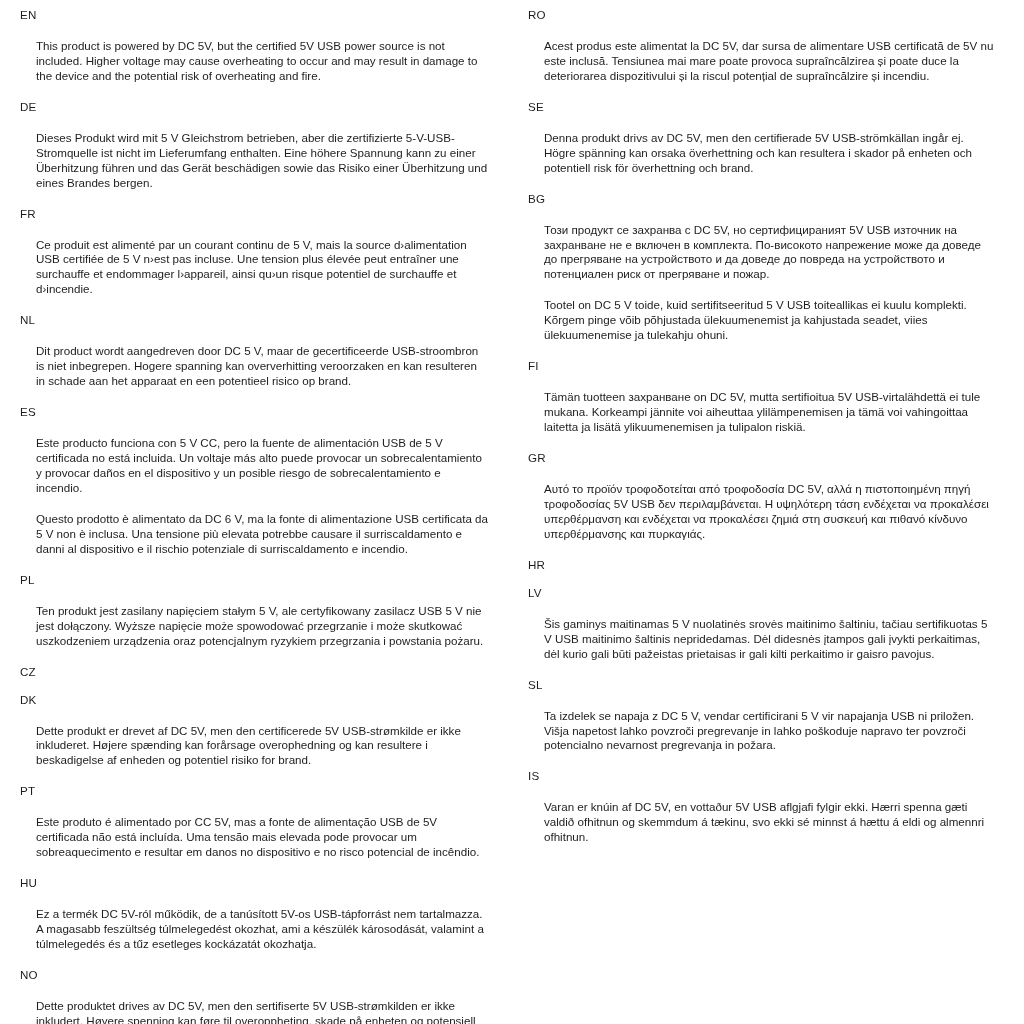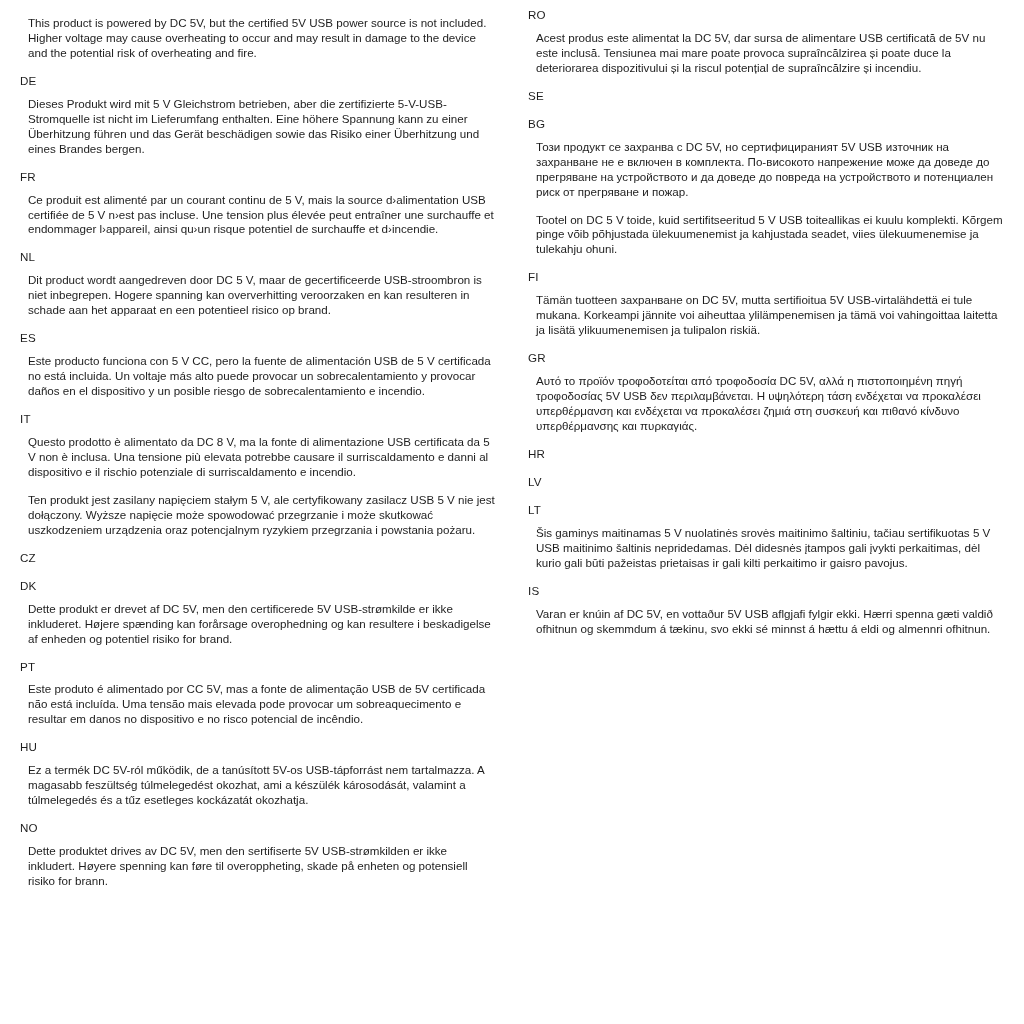--- a/index.html
+++ b/index.html
@@ -32,55 +32,56 @@
     margin: 0 0 13px 0;
   }
   .code {
     font-size: 11.6px;
     font-weight: 400;
     margin: 0;
     padding: 0;
     letter-spacing: 0.2px;
   }
   .text {
-    margin: 8px;
+    margin: 16px;
     padding: 0;
     text-align: left;
   }
 </style>
 </head>
 <body>
 
 <div class="page">
 
   <div class="col">
     <section class="lang">
+      <h2 class="code">EN</h2>
       <p class="text">This product is powered by DC 5V, but the certified 5V USB power source is not included. Higher voltage may cause overheating to occur and may result in damage to the device and the potential risk of overheating and fire.</p>
     </section>
     <section class="lang">
       <h2 class="code">DE</h2>
       <p class="text">Dieses Produkt wird mit 5 V Gleichstrom betrieben, aber die zertifizierte 5-V-USB-Stromquelle ist nicht im Lieferumfang enthalten. Eine höhere Spannung kann zu einer Überhitzung führen und das Gerät beschädigen sowie das Risiko einer Überhitzung und eines Brandes bergen.</p>
     </section>
     <section class="lang">
       <h2 class="code">FR</h2>
       <p class="text">Ce produit est alimenté par un courant continu de 5 V, mais la source d›alimentation USB certifiée de 5 V n›est pas incluse. Une tension plus élevée peut entraîner une surchauffe et endommager l›appareil, ainsi qu›un risque potentiel de surchauffe et d›incendie.</p>
     </section>
     <section class="lang">
       <h2 class="code">NL</h2>
       <p class="text">Dit product wordt aangedreven door DC 5 V, maar de gecertificeerde USB-stroombron is niet inbegrepen. Hogere spanning kan oververhitting veroorzaken en kan resulteren in schade aan het apparaat en een potentieel risico op brand.</p>
     </section>
     <section class="lang">
       <h2 class="code">ES</h2>
       <p class="text">Este producto funciona con 5 V CC, pero la fuente de alimentación USB de 5 V certificada no está incluida. Un voltaje más alto puede provocar un sobrecalentamiento y provocar daños en el dispositivo y un posible riesgo de sobrecalentamiento e incendio.</p>
     </section>
     <section class="lang">
-      <h2 class="code">IT</h2>
-      <p class="text">Questo prodotto è alimentato da DC 8 V, ma la fonte di alimentazione USB certificata da 5 V non è inclusa. Una tensione più elevata potrebbe causare il surriscaldamento e danni al dispositivo e il rischio potenziale di surriscaldamento e incendio.</p>
+      <p class="text">Questo prodotto è alimentato da DC 6 V, ma la fonte di alimentazione USB certificata da 5 V non è inclusa. Una tensione più elevata potrebbe causare il surriscaldamento e danni al dispositivo e il rischio potenziale di surriscaldamento e incendio.</p>
     </section>
     <section class="lang">
+      <h2 class="code">PL</h2>
       <p class="text">Ten produkt jest zasilany napięciem stałym 5 V, ale certyfikowany zasilacz USB 5 V nie jest dołączony. Wyższe napięcie może spowodować przegrzanie i może skutkować uszkodzeniem urządzenia oraz potencjalnym ryzykiem przegrzania i powstania pożaru.</p>
     </section>
     <section class="lang">
       <h2 class="code">CZ</h2>
     </section>
     <section class="lang">
       <h2 class="code">DK</h2>
       <p class="text">Dette produkt er drevet af DC 5V, men den certificerede 5V USB-strømkilde er ikke inkluderet. Højere spænding kan forårsage overophedning og kan resultere i beskadigelse af enheden og potentiel risiko for brand.</p>
     </section>
     <section class="lang">
@@ -97,20 +98,21 @@
     </section>
   </div>
 
   <div class="col">
     <section class="lang">
       <h2 class="code">RO</h2>
       <p class="text">Acest produs este alimentat la DC 5V, dar sursa de alimentare USB certificată de 5V nu este inclusă. Tensiunea mai mare poate provoca supraîncălzirea și poate duce la deteriorarea dispozitivului și la riscul potențial de supraîncălzire și incendiu.</p>
     </section>
     <section class="lang">
       <h2 class="code">SE</h2>
+      <p class="text">Denna produkt drivs av DC 5V, men den certifierade 5V USB-strömkällan ingår ej. Högre spänning kan orsaka överhettning och kan resultera i skador på enheten och potentiell risk för överhettning och brand.</p>
     </section>
     <section class="lang">
       <h2 class="code">BG</h2>
       <p class="text">Този продукт се захранва с DC 5V, но сертифицираният 5V USB източник на захранване не е включен в комплекта. По-високото напрежение може да доведе до прегряване на устройството и да доведе до повреда на устройството и потенциален риск от прегряване и пожар.</p>
     </section>
     <section class="lang">
       <p class="text">Tootel on DC 5 V toide, kuid sertifitseeritud 5 V USB toiteallikas ei kuulu komplekti. Kõrgem pinge võib põhjustada ülekuumenemist ja kahjustada seadet, viies ülekuumenemise ja tulekahju ohuni.</p>
     </section>
     <section class="lang">
       <h2 class="code">FI</h2>
@@ -120,24 +122,27 @@
       <h2 class="code">GR</h2>
       <p class="text">Αυτό το προϊόν τροφοδοτείται από τροφοδοσία DC 5V, αλλά η πιστοποιημένη πηγή τροφοδοσίας 5V USB δεν περιλαμβάνεται. Η υψηλότερη τάση ενδέχεται να προκαλέσει υπερθέρμανση και ενδέχεται να προκαλέσει ζημιά στη συσκευή και πιθανό κίνδυνο υπερθέρμανσης και πυρκαγιάς.</p>
     </section>
     <section class="lang">
       <h2 class="code">HR</h2>
     </section>
     <section class="lang">
       <h2 class="code">LV</h2>
     </section>
     <section class="lang">
-      <h2 class="code">LT</h2>
       <p class="text">Šis gaminys maitinamas 5 V nuolatinės srovės maitinimo šaltiniu, tačiau sertifikuotas 5 V USB maitinimo šaltinis nepridedamas. Dėl didesnės įtampos gali įvykti perkaitimas, dėl kurio gali būti pažeistas prietaisas ir gali kilti perkaitimo ir gaisro pavojus.</p>
     </section>
     <section class="lang">
+    </section>
+    <section class="lang">
+      <h2 class="code">SL</h2>
+      <p class="text">Ta izdelek se napaja z DC 5 V, vendar certificirani 5 V vir napajanja USB ni priložen. Višja napetost lahko povzroči pregrevanje in lahko poškoduje napravo ter povzroči potencialno nevarnost pregrevanja in požara.</p>
     </section>
     <section class="lang">
       <h2 class="code">IS</h2>
       <p class="text">Varan er knúin af DC 5V, en vottaður 5V USB aflgjafi fylgir ekki. Hærri spenna gæti valdið ofhitnun og skemmdum á tækinu, svo ekki sé minnst á hættu á eldi og almennri ofhitnun.</p>
     </section>
   </div>
 
 </div>
 
 </body></html>

